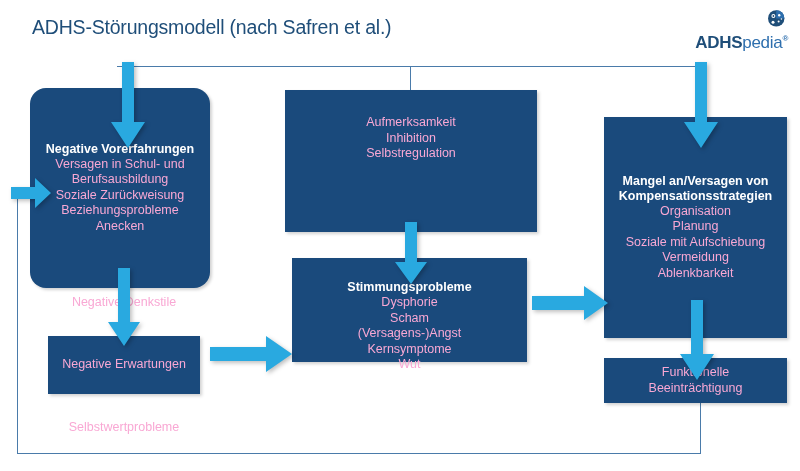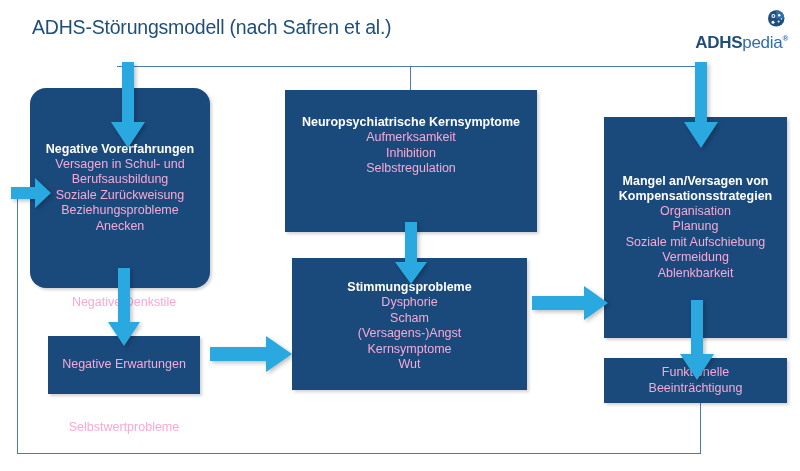--- a/index.html
+++ b/index.html
@@ -131,21 +131,20 @@
   <div class="box" style="left:30px; top:88px; width:180px; height:200px; padding:0 6px;border-radius:16px;">
     <div class="hd">Negative Vorerfahrungen</div>
     <div class="it">Versagen in Schul- und</div>
     <div class="it">Berufsausbildung</div>
     <div class="it">Soziale Zurückweisung</div>
     <div class="it">Beziehungsprobleme</div>
     <div class="it">Anecken</div>
   </div>
 
   <div class="box" style="left:285px; top:90px; width:252px; height:142px; padding:0 6px; justify-content:flex-start; padding-top:25px;">
-    <div class="hd">Neuropsychiatrische Kernsymptome</div>
     <div class="it">Aufmerksamkeit</div>
     <div class="it">Inhibition</div>
     <div class="it">Selbstregulation</div>
   </div>
 
   <div class="box" style="left:604px; top:117px; width:183px; height:221px; padding:12px 4px;">
     <div class="hd">Mangel an/Versagen von</div>
     <div class="hd">Kompensationsstrategien</div>
     <div class="it">Organisation</div>
     <div class="it">Planung</div>
@@ -153,21 +152,21 @@
     <div class="it">Vermeidung</div>
     <div class="it">Ablenkbarkeit</div>
   </div>
 
   <div class="box" style="left:48px; top:336px; width:152px; height:58px; padding:0 4px;gap:47px;">
     <div class="it">Negative Denkstile</div>
     <div class="it">Negative Erwartungen</div>
     <div class="it">Selbstwertprobleme</div>
   </div>
 
-  <div class="box" style="left:292px; top:258px; width:235px; height:132px; padding:0 6px; justify-content:flex-start; padding-top:22px;">
+  <div class="box" style="left:292px; top:258px; width:235px; height:104px; padding:0 6px; justify-content:flex-start; padding-top:22px;">
     <div class="hd">Stimmungsprobleme</div>
     <div class="it">Dysphorie</div>
     <div class="it">Scham</div>
     <div class="it">(Versagens-)Angst</div>
     <div class="it">Kernsymptome</div>
     <div class="it">Wut</div>
   </div>
 
   <div class="box" style="left:604px; top:358px; width:183px; height:45px; padding:0 20px;">
     <div class="it">Funktionelle Beeinträchtigung</div>

